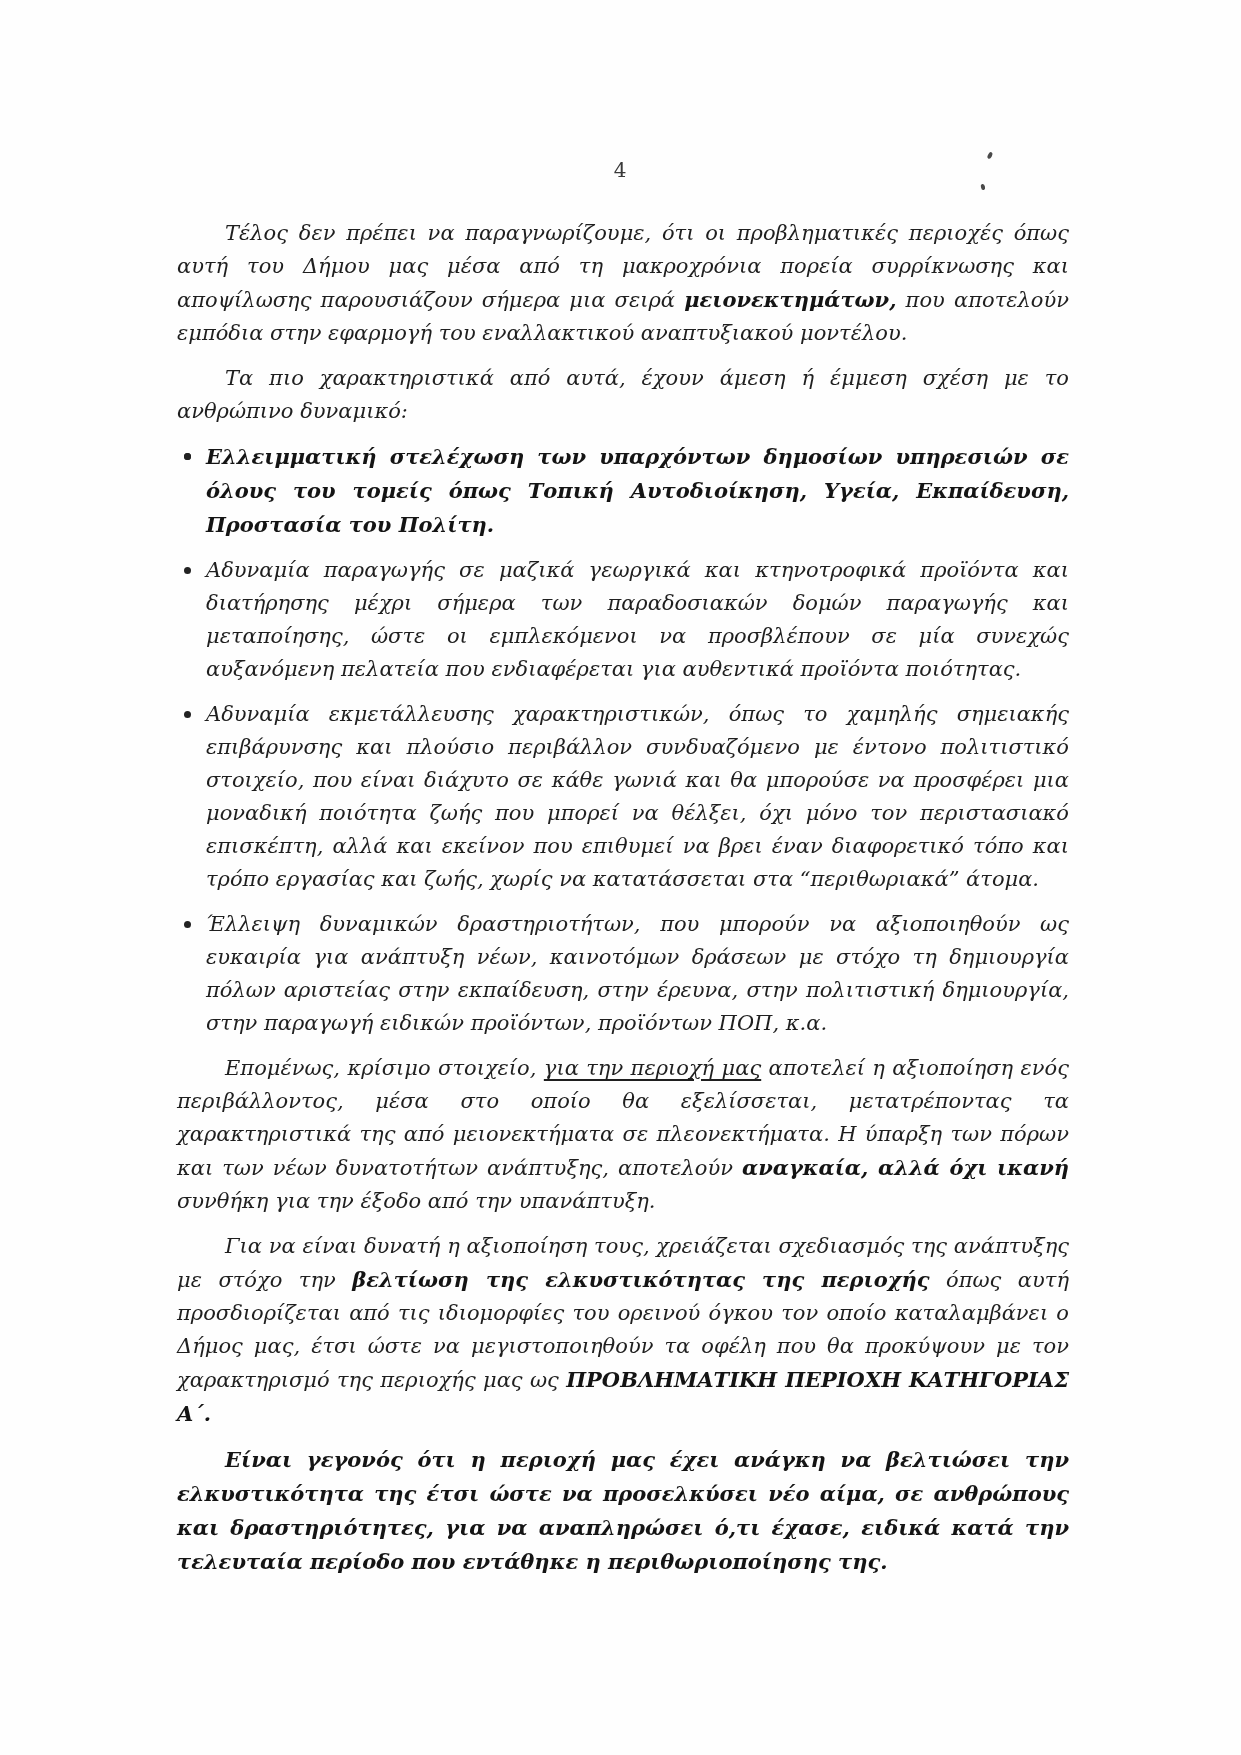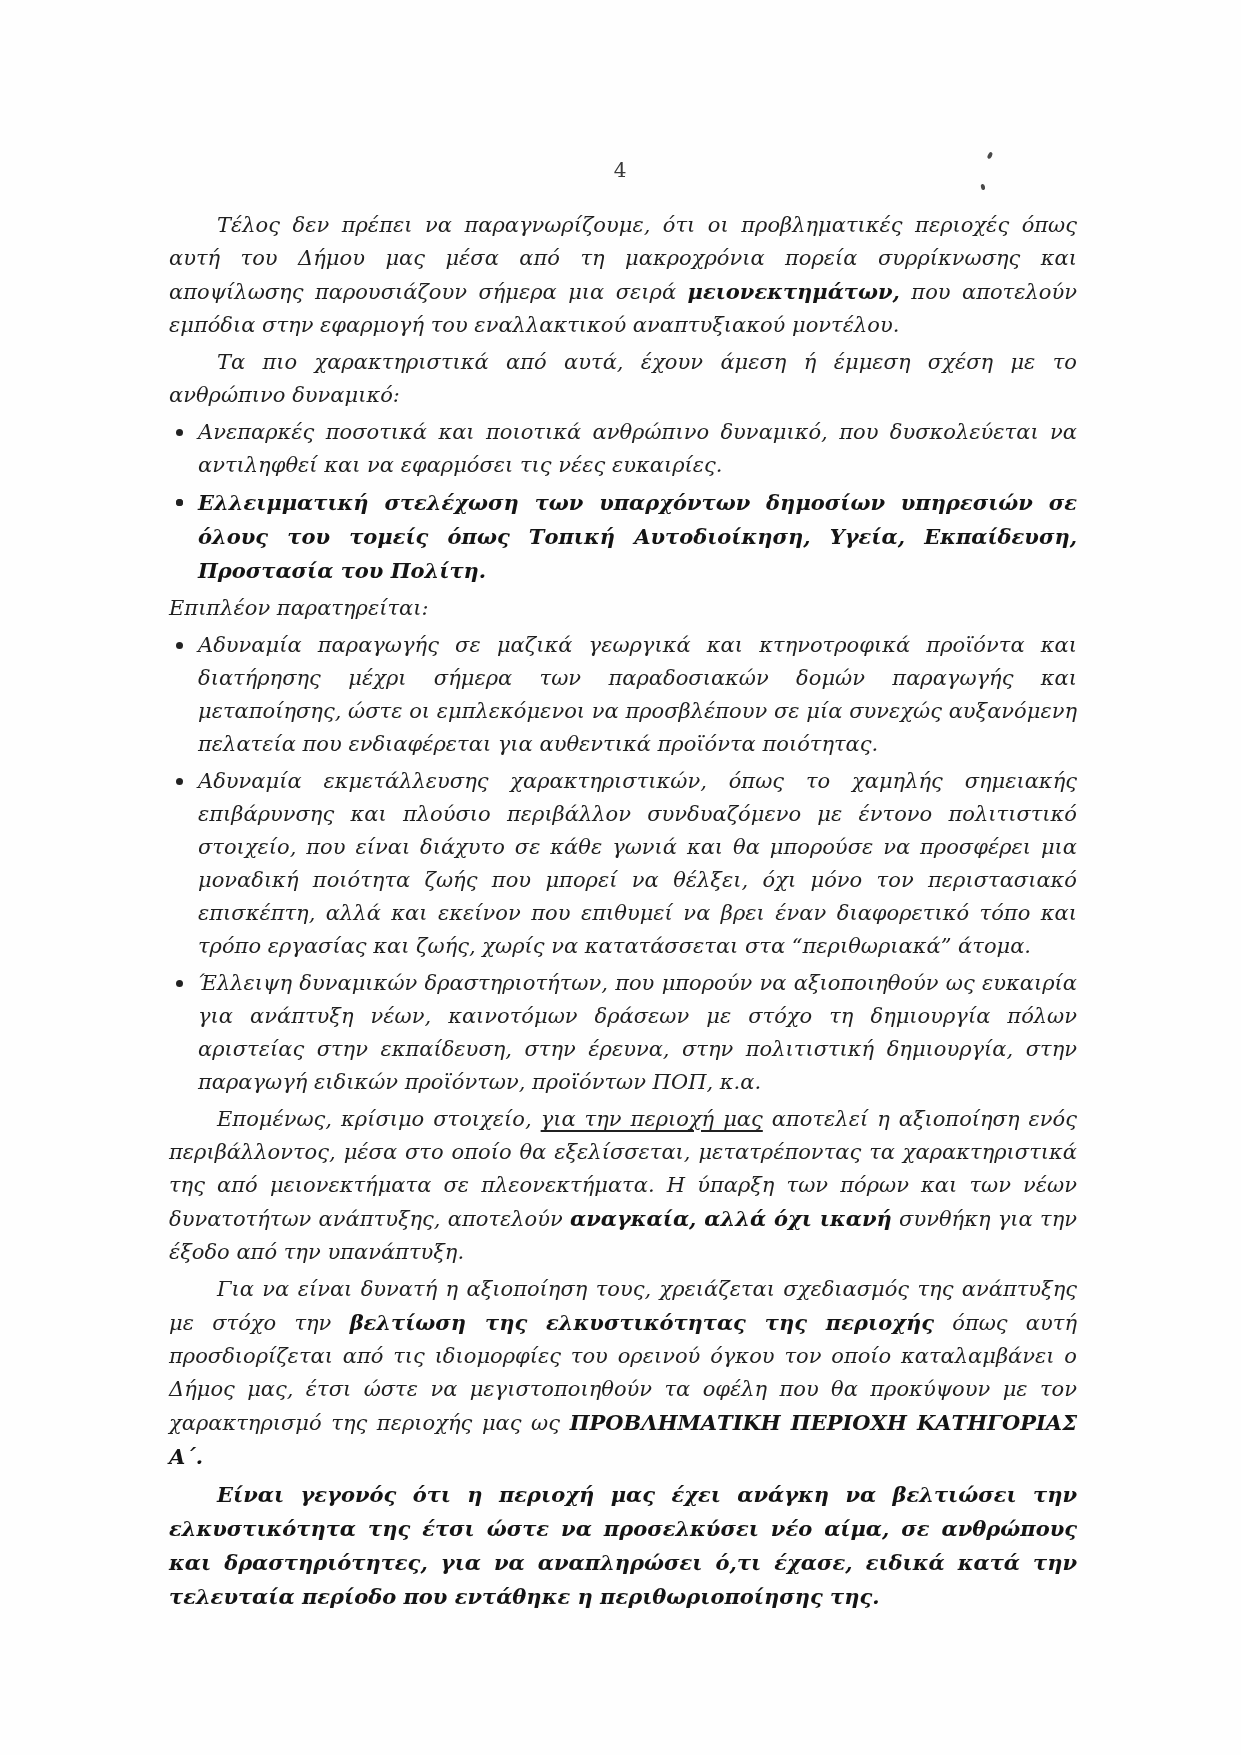--- a/index.html
+++ b/index.html
@@ -31,21 +31,21 @@
   }
   .doc-body {
     position: absolute;
     top: 205px;
     left: 165px;
     width: 916px;
     font-size: 21px;
     line-height: 33px;
     text-align: justify;
   }
-  .block { margin: 4px; }
+  .block { margin: 12px; }
   .paragraph.indent { text-indent: 48px; }
   .bullet {
     position: relative;
     padding-left: 29px;
   }
   .bullet .dot {
     position: absolute;
     left: 7px;
     top: 13px;
     width: 7px;
@@ -66,24 +66,22 @@
 </head>
 <body>
 
 <div class="page">
   <div class="speck speck-1"></div>
   <div class="speck speck-2"></div>
   <div class="page-number">4</div>
   <div class="doc-body">
       <div class="block paragraph indent"><span>Τέλος δεν πρέπει να παραγνωρίζουμε, ότι οι προβληματικές περιοχές όπως αυτή του Δήμου μας μέσα από τη μακροχρόνια πορεία συρρίκνωσης και αποψίλωσης παρουσιάζουν σήμερα μια σειρά </span><span class="b">μειονεκτημάτων,</span><span> που αποτελούν εμπόδια στην εφαρμογή του εναλλακτικού αναπτυξιακού μοντέλου.</span></div>
       <div class="block paragraph indent"><span>Τα πιο χαρακτηριστικά από αυτά, έχουν άμεση ή έμμεση σχέση με το ανθρώπινο δυναμικό:</span></div>
-      <div class="block bullet"><span class="dot"></span><span>Ανεπαρκές ποσοτικά και ποιοτικά ανθρώπινο δυναμικό, που δυσκολεύεται να αντιληφθεί και να εφαρμόσει τις νέες ευκαιρίες.</span></div>
       <div class="block bullet"><span class="dot"></span></div>
       <div class="block bullet"><span class="dot"></span><span class="b">Ελλειμματική στελέχωση των υπαρχόντων δημοσίων υπηρεσιών σε όλους του τομείς όπως Τοπική Αυτοδιοίκηση, Υγεία, Εκπαίδευση, Προστασία του Πολίτη.</span></div>
-      <div class="block paragraph"><span>Επιπλέον παρατηρείται:</span></div>
       <div class="block bullet"><span class="dot"></span><span>Αδυναμία παραγωγής σε μαζικά γεωργικά και κτηνοτροφικά προϊόντα και διατήρησης μέχρι σήμερα των παραδοσιακών δομών παραγωγής και μεταποίησης, ώστε οι εμπλεκόμενοι να προσβλέπουν σε μία συνεχώς αυξανόμενη πελατεία που ενδιαφέρεται για αυθεντικά προϊόντα ποιότητας.</span></div>
       <div class="block bullet"><span class="dot"></span><span>Αδυναμία εκμετάλλευσης χαρακτηριστικών, όπως το χαμηλής σημειακής επιβάρυνσης και πλούσιο περιβάλλον συνδυαζόμενο με έντονο πολιτιστικό στοιχείο, που είναι διάχυτο σε κάθε γωνιά και θα μπορούσε να προσφέρει μια μοναδική ποιότητα ζωής που μπορεί να θέλξει, όχι μόνο τον περιστασιακό επισκέπτη, αλλά και εκείνον που επιθυμεί να βρει έναν διαφορετικό τόπο και τρόπο εργασίας και ζωής, χωρίς να κατατάσσεται στα “περιθωριακά” άτομα.</span></div>
       <div class="block bullet"><span class="dot"></span><span>Έλλειψη δυναμικών δραστηριοτήτων, που μπορούν να αξιοποιηθούν ως ευκαιρία για ανάπτυξη νέων, καινοτόμων δράσεων με στόχο τη δημιουργία πόλων αριστείας στην εκπαίδευση, στην έρευνα, στην πολιτιστική δημιουργία, στην παραγωγή ειδικών προϊόντων, προϊόντων ΠΟΠ, κ.α.</span></div>
       <div class="block paragraph indent"><span>Επομένως, κρίσιμο στοιχείο, </span><span class="u">για την περιοχή μας</span><span> αποτελεί η αξιοποίηση ενός περιβάλλοντος, μέσα στο οποίο θα εξελίσσεται, μετατρέποντας τα χαρακτηριστικά της από μειονεκτήματα σε πλεονεκτήματα. Η ύπαρξη των πόρων και των νέων δυνατοτήτων ανάπτυξης, αποτελούν </span><span class="b">αναγκαία, αλλά όχι ικανή</span><span> συνθήκη για την έξοδο από την υπανάπτυξη.</span></div>
       <div class="block paragraph indent"><span>Για να είναι δυνατή η αξιοποίηση τους, χρειάζεται σχεδιασμός της ανάπτυξης με στόχο την </span><span class="b">βελτίωση της ελκυστικότητας της περιοχής</span><span> όπως αυτή προσδιορίζεται από τις ιδιομορφίες του ορεινού όγκου τον οποίο καταλαμβάνει ο Δήμος μας, έτσι ώστε να μεγιστοποιηθούν τα οφέλη που θα προκύψουν με τον χαρακτηρισμό της περιοχής μας ως </span><span class="b">ΠΡΟΒΛΗΜΑΤΙΚΗ ΠΕΡΙΟΧΗ ΚΑΤΗΓΟΡΙΑΣ Α΄.</span></div>
       <div class="block paragraph indent"><span class="b">Είναι γεγονός ότι η περιοχή μας έχει ανάγκη να βελτιώσει την ελκυστικότητα της έτσι ώστε να προσελκύσει νέο αίμα, σε ανθρώπους και δραστηριότητες, για να αναπληρώσει ό,τι έχασε, ειδικά κατά την τελευταία περίοδο που εντάθηκε η περιθωριοποίησης της.</span></div>
     </div>
 </div>
 
 </body></html>

